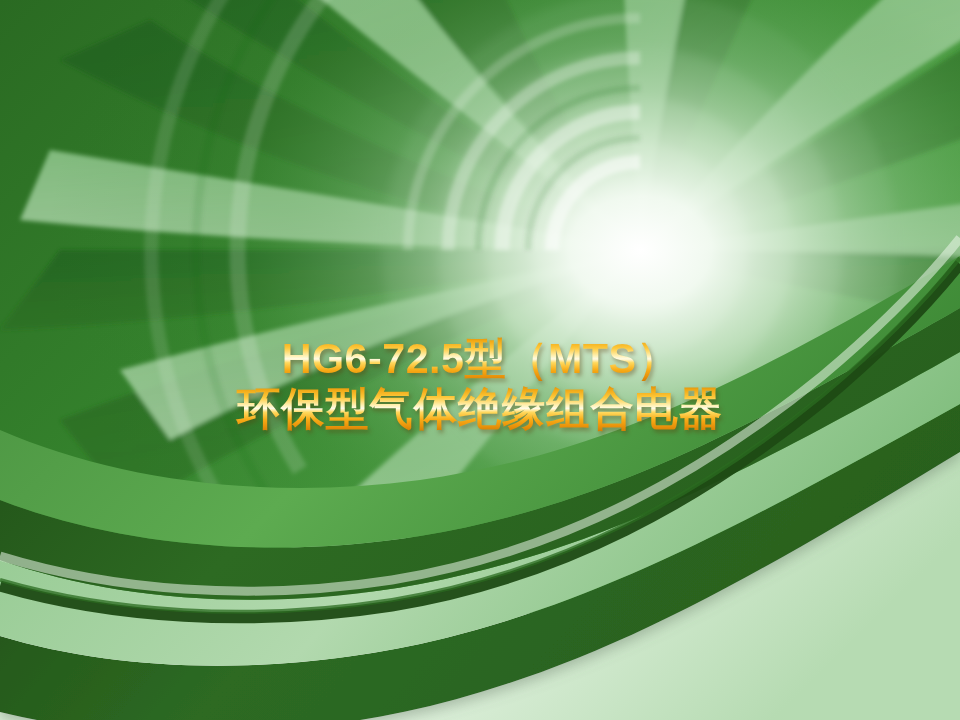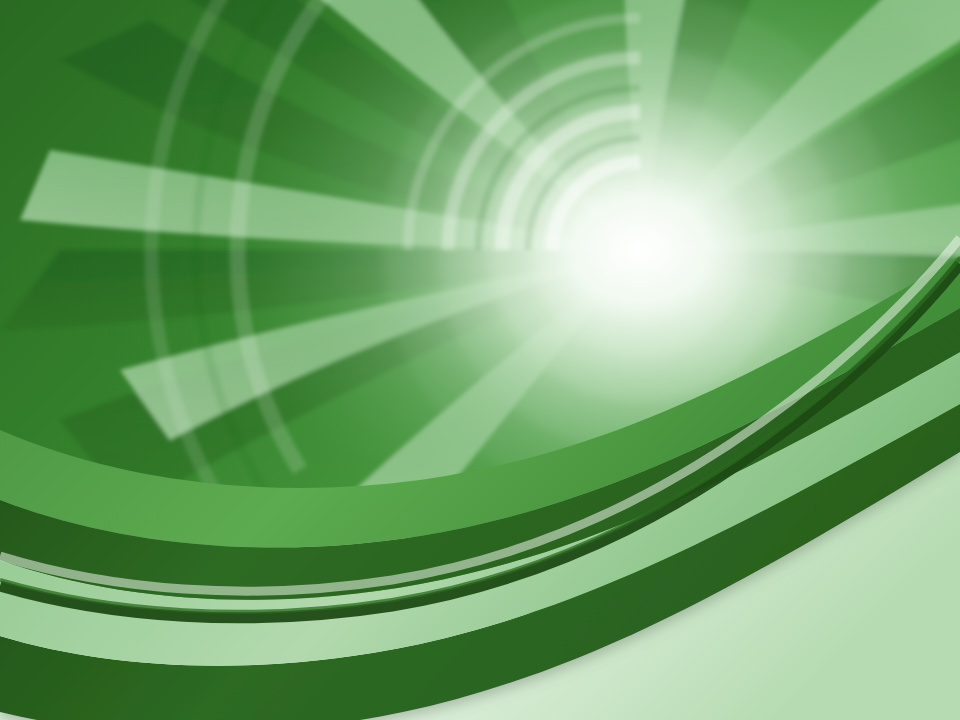--- a/index.html
+++ b/index.html
@@ -277,14 +277,18 @@
 
         <path d="M960,268 C 925,310 880,356 820,406
                  C 700,504 562,580 392,608
                  C 250,630 110,620 0,588
                  L 0,720 L 960,720 Z" fill="none"></path>
 
       </g>
     </svg>
   </div>
 
+  <div id="title-block">
+    <span class="title-line" id="title-line-1">HG6-72.5型（MTS）</span>
+    <span class="title-line" id="title-line-2">环保型气体绝缘组合电器</span>
+  </div>
 
 </div>
 
 </body></html>

